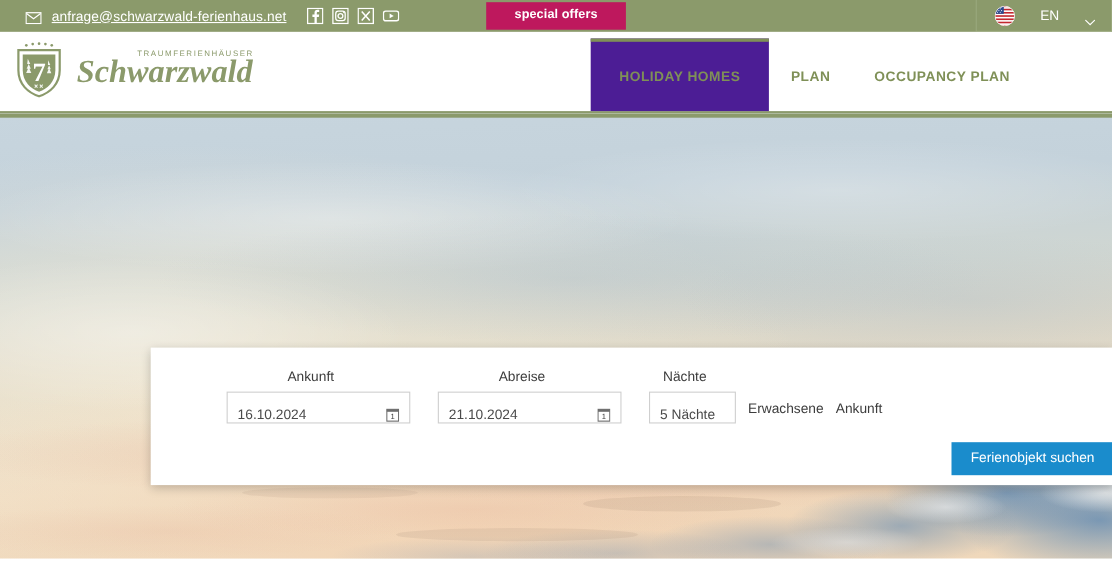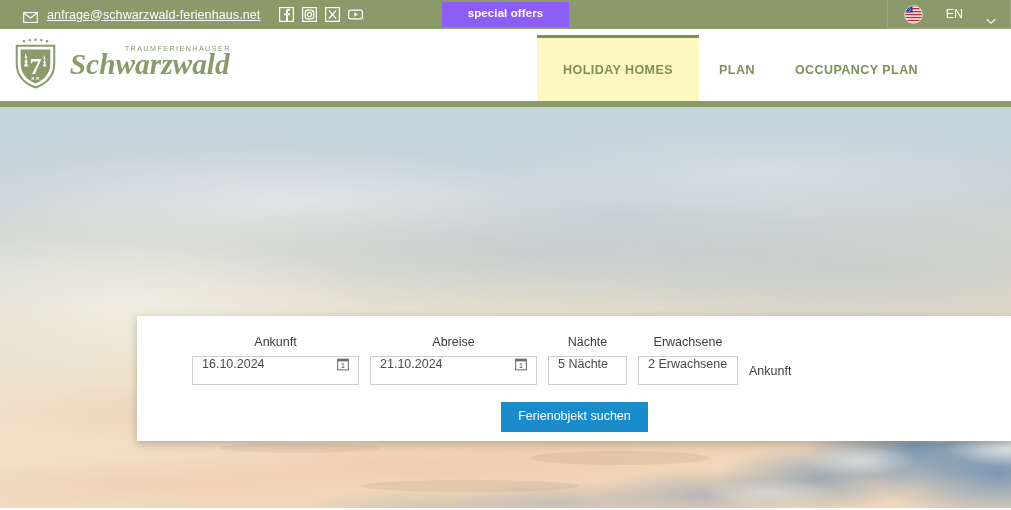--- a/index.html
+++ b/index.html
@@ -36,21 +36,21 @@
   .social-row{ display:flex; align-items:center; gap:8px; margin-left:10px; }
   .social-ico{ width:15px; height:15px; display:block; }
 
   .offers-wrap{
     position:absolute; left:0; right:0; top:0; bottom:0;
     display:flex; align-items:center; justify-content:center;
     pointer-events:none;
   }
   .offers-btn{
     pointer-events:auto;
-    background:#8b5cf6;
+    background:#be185d;
     color:#ffffff;
     font-size:11.5px;
     font-weight:bold;
     border:none;
     padding:6px 26px 7px;
     line-height:1;
     cursor:pointer;
     font-family:"Liberation Sans", sans-serif;
     letter-spacing:.1px;
   }
@@ -101,21 +101,21 @@
     font-weight:bold;
     color:#7f9057;
     letter-spacing:.45px;
     cursor:pointer;
     white-space:nowrap;
     border-top:3px solid transparent;
     background:transparent;
     height:100%;
   }
   .nav-item.active{
-    background:#fef9c3;
+    background:#4c1d95;
     border-top-color:#7f9057;
     padding:0 26px;
   }
 
   
   .hero{
     position:relative;
     width:1011px;
     height:405px;
     overflow:hidden;
@@ -149,22 +149,23 @@
     margin-bottom:7px;
     text-align:center;
     white-space:nowrap;
   }
   .field-input{
     position:relative;
     border:1px solid #cfcfcf;
     background:#ffffff;
     height:29px;
     display:flex;
-    align-items:flex-start;
+    align-items:flex-end;
     padding:0 9px;
+    margin-left:14px;
   }
   .field-input .val{
     font-size:12.5px;
     color:#4a4a4a;
     white-space:nowrap;
     background:transparent;
     border:none;
     outline:none;
     font-family:"Liberation Sans", sans-serif;
     width:100%;
@@ -173,21 +174,21 @@
   .w-nights{ width:79px; }
   .w-adults{ width:100px; }
   .w-kids{ width:77px; }
   .cal-ico{
     width:12px; height:13px;
     display:block;
     flex:none;
     margin-left:auto;
   }
   .submit-row{
-    display:flex; justify-content:center;
+    display:flex; justify-content:flex-end;
     margin-top:17px;
   }
   .submit-btn{
     background:#1a8ccc;
     color:#ffffff;
     border:none;
     font-size:12.5px;
     padding:8px 17px 9px;
     line-height:1;
     cursor:pointer;
@@ -433,23 +434,20 @@
 
       <div class="field">
         <div class="field-label">Nächte</div>
         <div class="field-input w-nights">
           <input class="val" type="text" readonly="" value="5 Nächte" style="">
         </div>
       </div>
 
       <div class="field">
         <div class="field-label">Erwachsene</div>
-        <div class="field-input w-adults">
-          <input class="val" type="text" readonly="" value="2 Erwachsene" style="">
-        </div>
       </div>
 
       <div class="field">
         <div class="field-label">Ankunft</div>
       </div>
 
     </div>
 
     <div class="submit-row">
       <button class="submit-btn">Ferienobjekt suchen</button>

